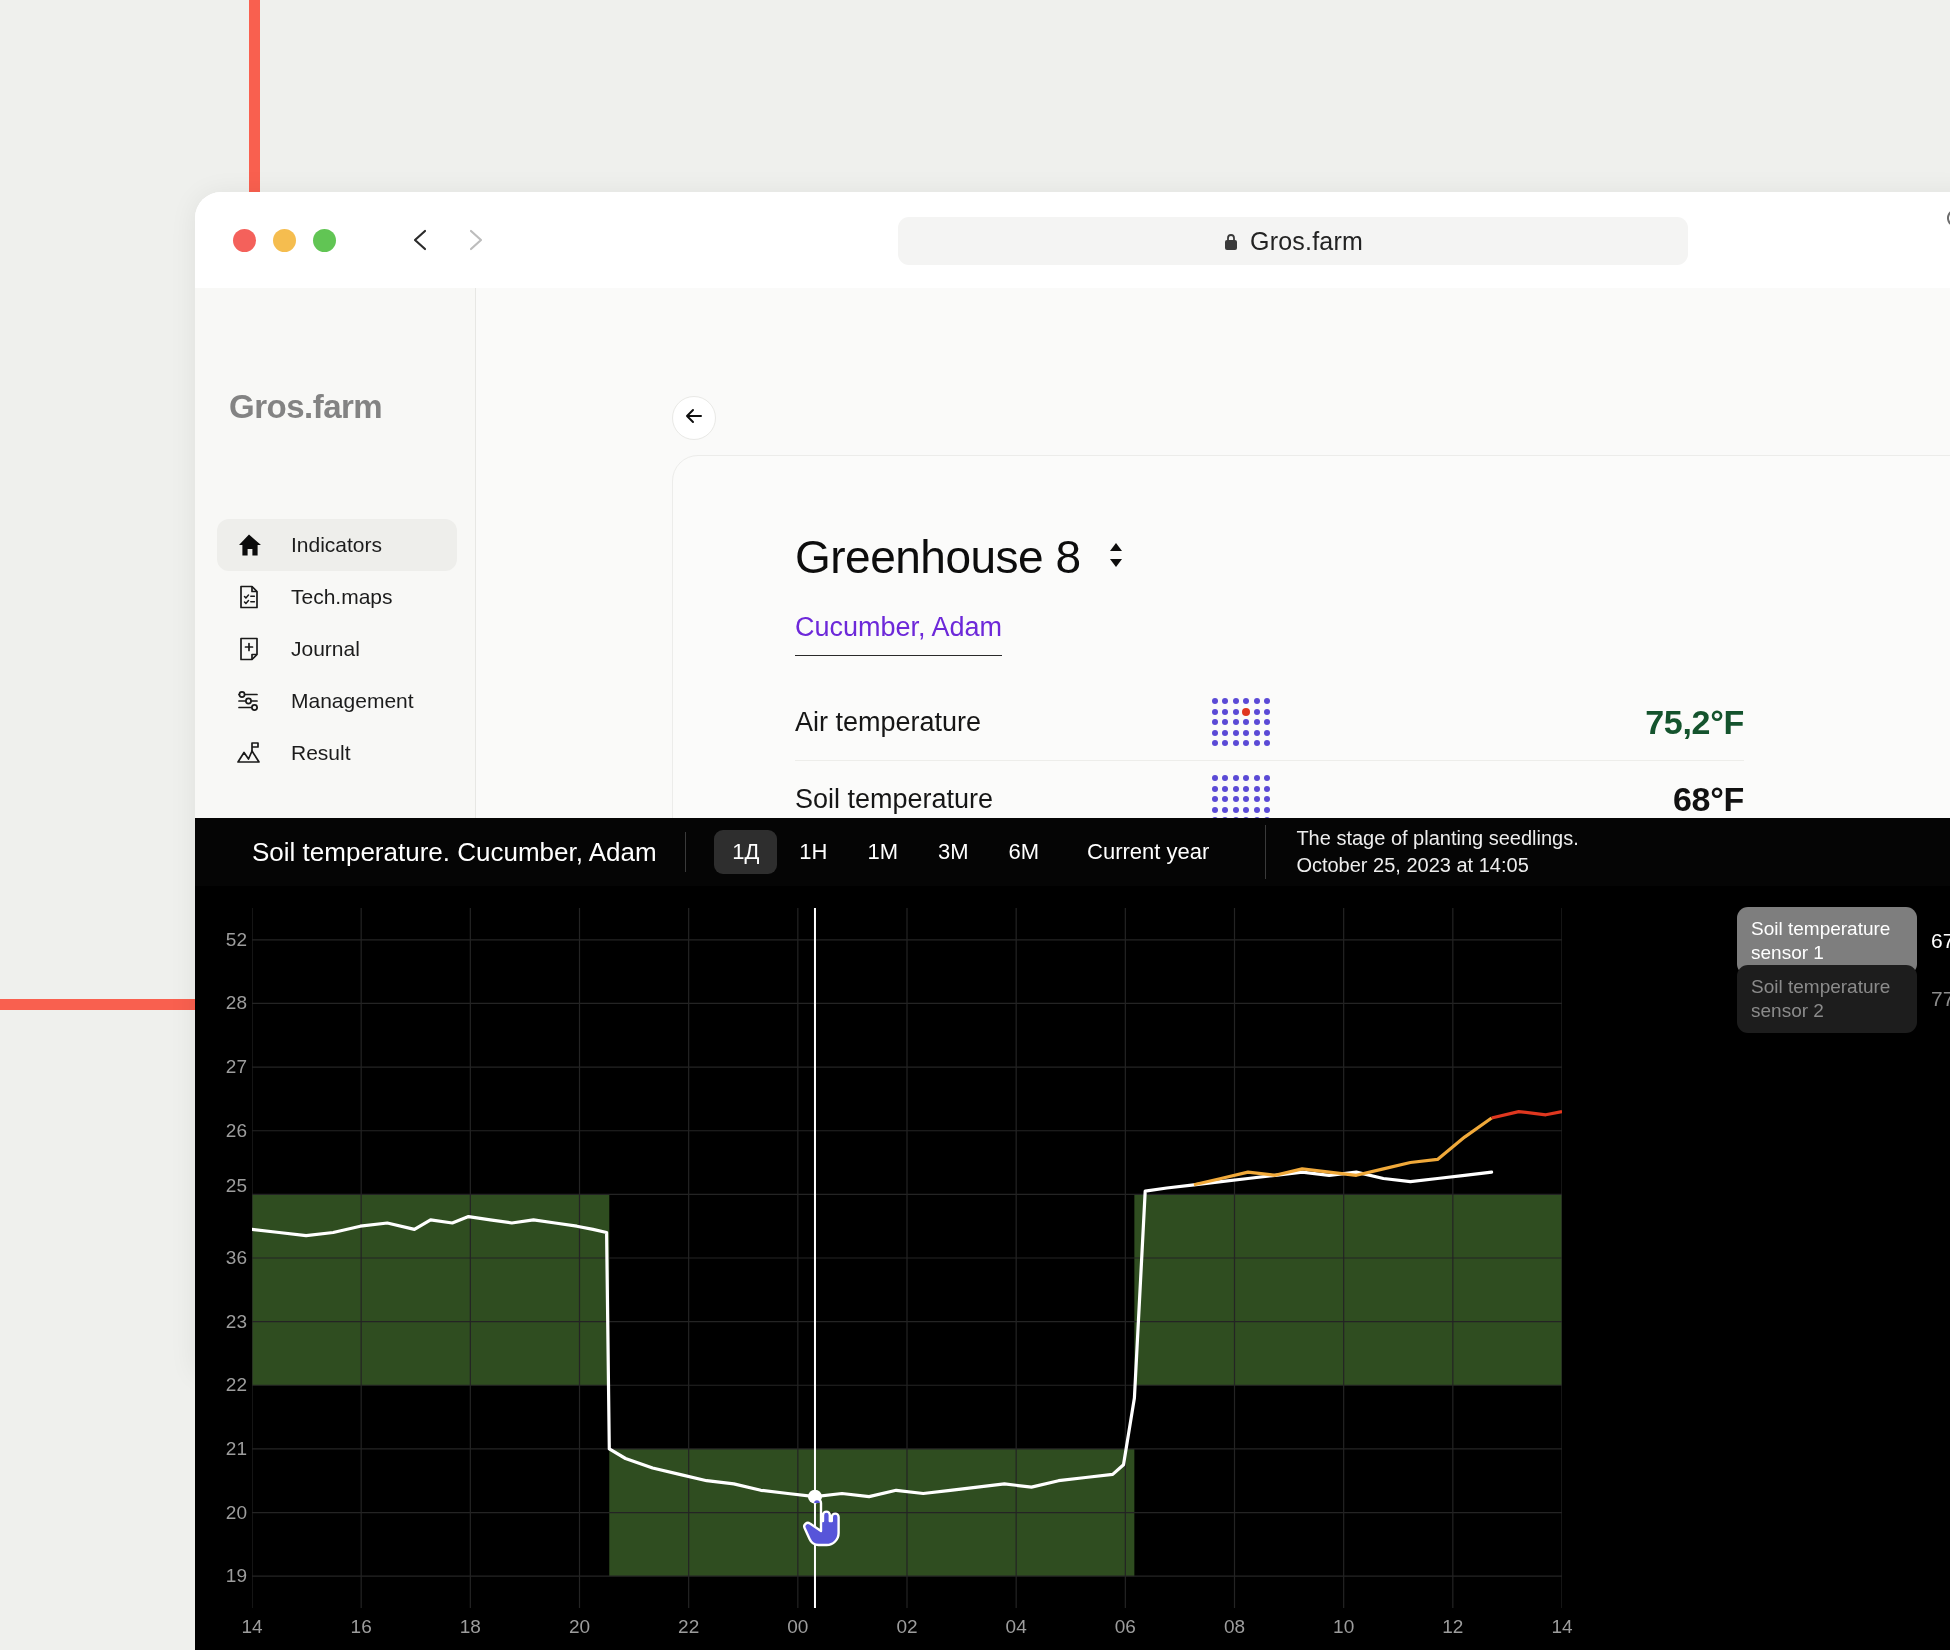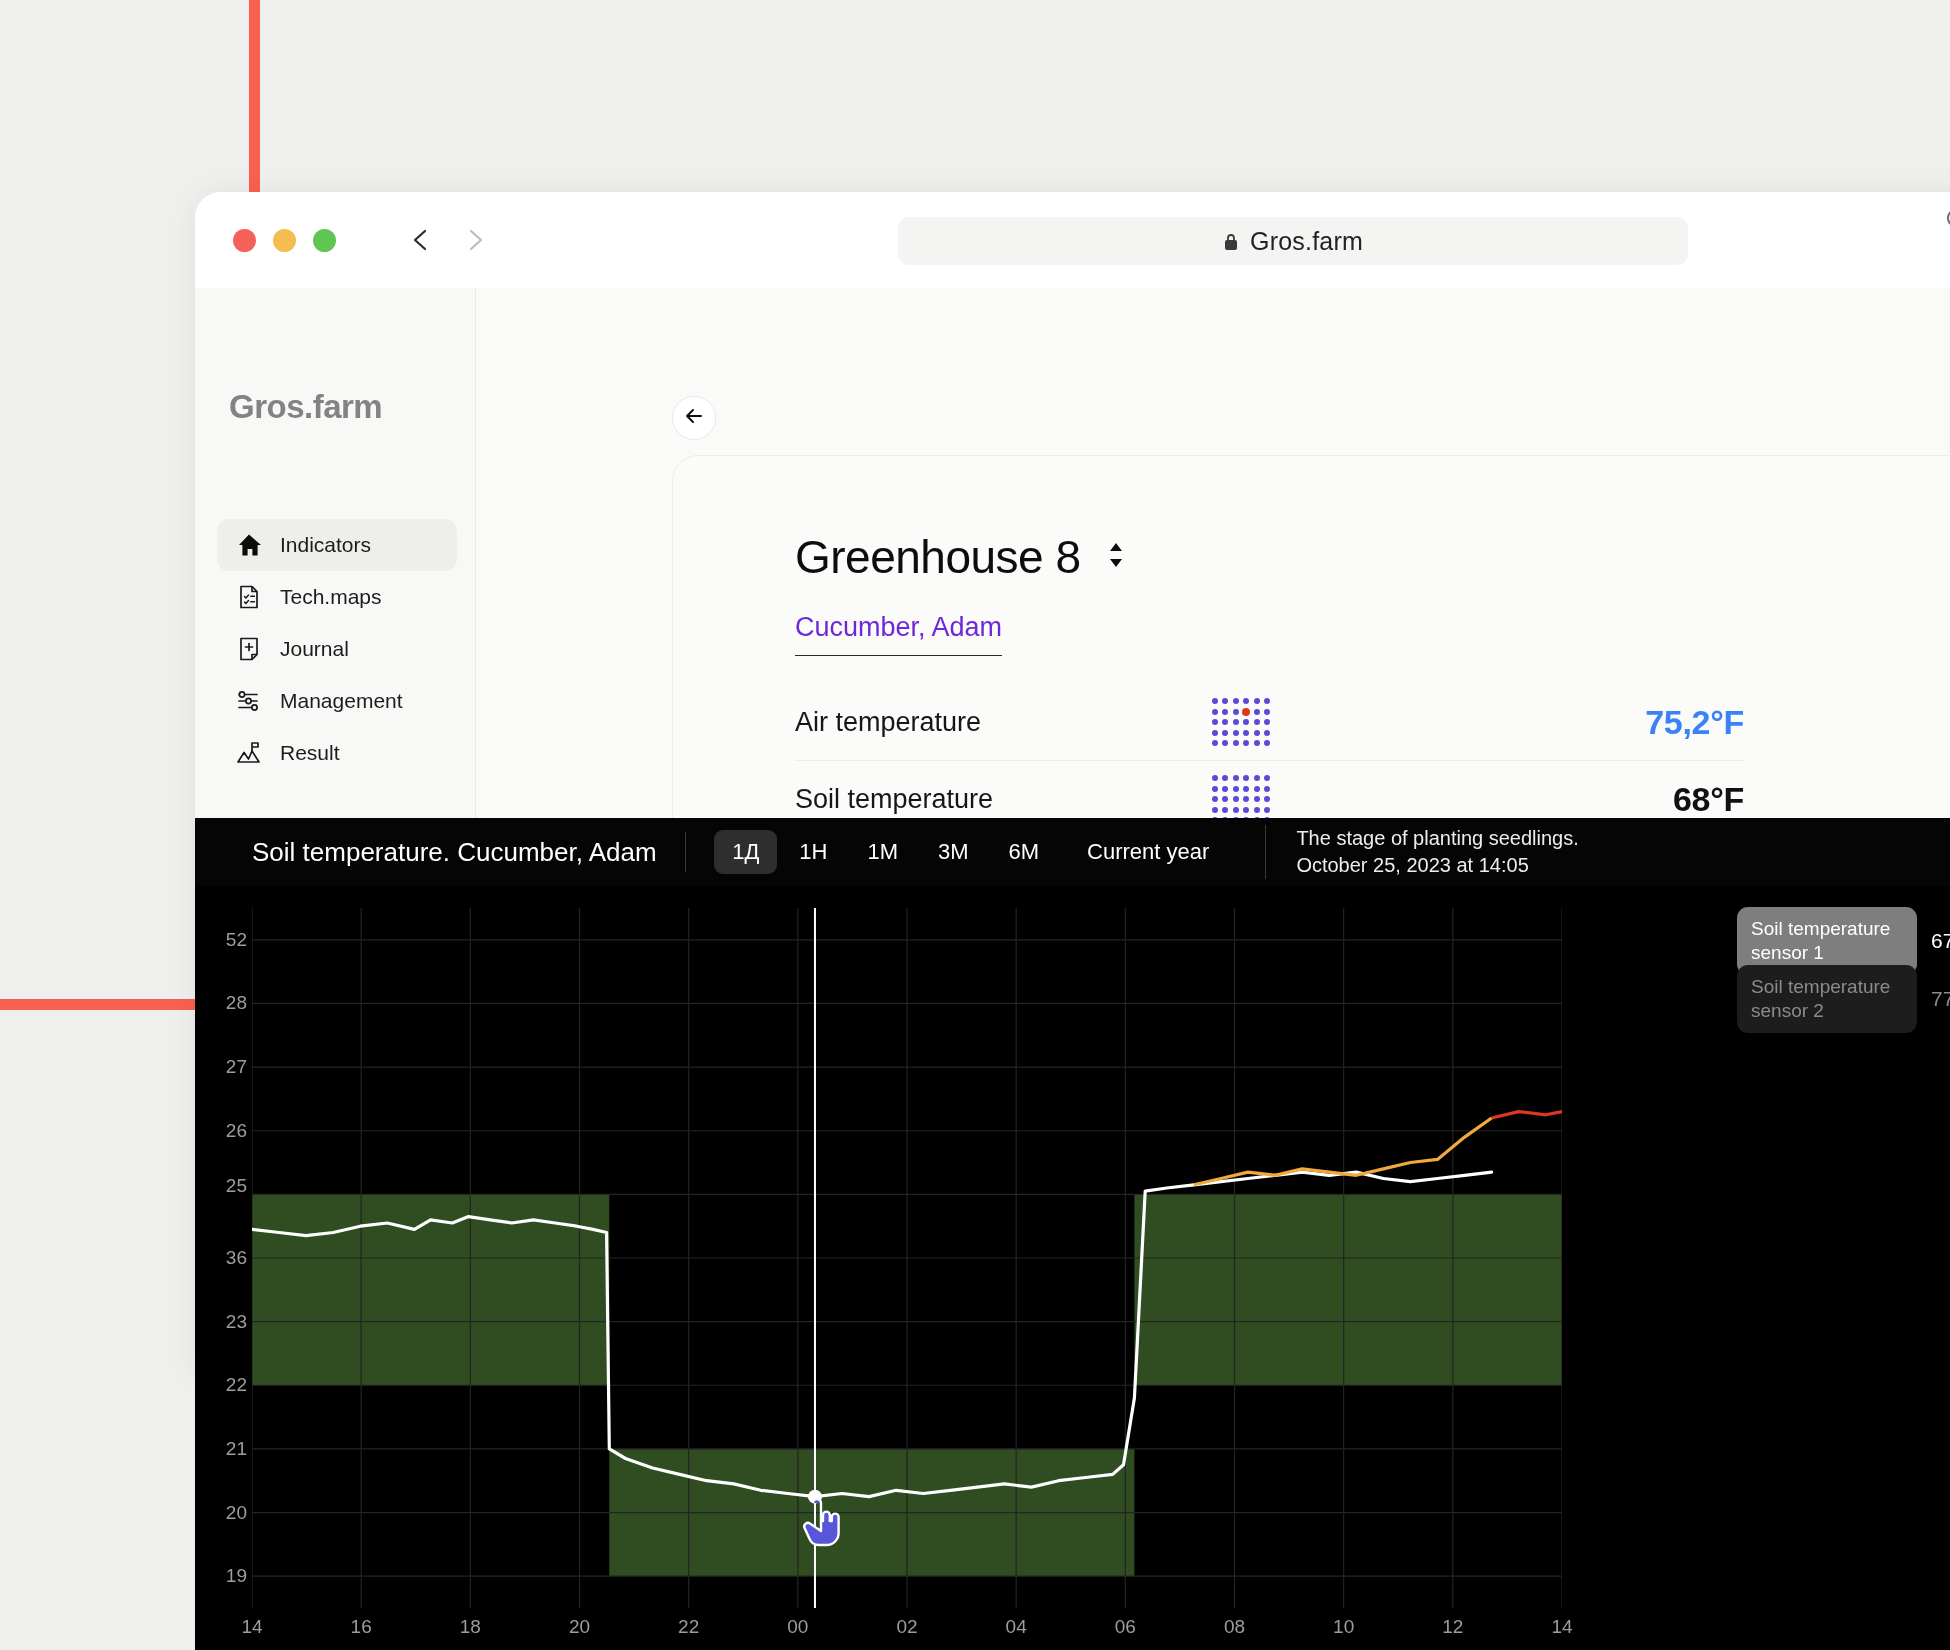--- a/index.html
+++ b/index.html
@@ -79,21 +79,21 @@
   .logo {
     position: absolute; left: 34px; top: 100px;
     font-size: 33px; font-weight: 700; color: #838383;
     letter-spacing: -.5px;
   }
   .navlist { position: absolute; left: 22px; top: 231px; width: 240px; }
   .navitem {
     display: flex; align-items: center;
     height: 52px; padding-left: 17px;
     border-radius: 12px; margin-bottom: 0px;
-    gap: 16px;
+    gap: 27px;
   }
   .navitem + .navitem { margin-top: 0px; }
   .navitem.active { background: #eeeeeb; }
   .navicon { width: 30px; height: 30px; display:flex; align-items:center; justify-content:center; flex: 0 0 30px; }
   .navlabel { font-size: 21px; color: #1c1c1c; }
 
   
   .content {
     position: absolute; left: 281px; top: 0;
     right: 0; bottom: 0;
@@ -369,21 +369,21 @@
                     <span class="m-dot" style="background: rgb(91, 74, 214);"></span>
                     <span class="m-dot" style="background: rgb(91, 74, 214);"></span>
                     <span class="m-dot" style="background: rgb(91, 74, 214);"></span>
                     <span class="m-dot" style="background: rgb(91, 74, 214);"></span>
                     <span class="m-dot" style="background: rgb(91, 74, 214);"></span>
                     <span class="m-dot" style="background: rgb(91, 74, 214);"></span>
                     <span class="m-dot" style="background: rgb(91, 74, 214);"></span>
                     <span class="m-dot" style="background: rgb(91, 74, 214);"></span>
                   </div>
               </div>
-              <div class="ind-val" style="color:#3b82f6">75,2°F</div>
+              <div class="ind-val" style="color:#14532d">75,2°F</div>
             </div>
 
             <div class="ind-row">
               <div class="ind-name">Soil temperature</div>
               <div class="ind-icon">
                 <div class="matrix" id="mx1">
                     <span class="m-dot" style="background: rgb(91, 74, 214);"></span>
                     <span class="m-dot" style="background: rgb(91, 74, 214);"></span>
                     <span class="m-dot" style="background: rgb(91, 74, 214);"></span>
                     <span class="m-dot" style="background: rgb(91, 74, 214);"></span>

